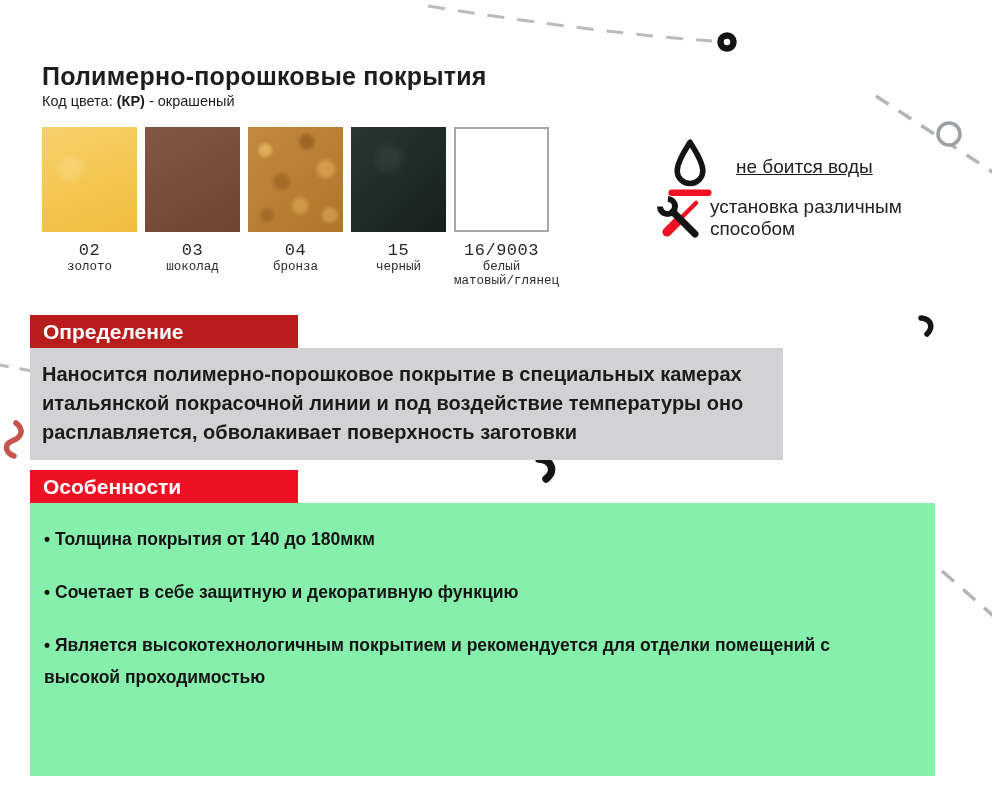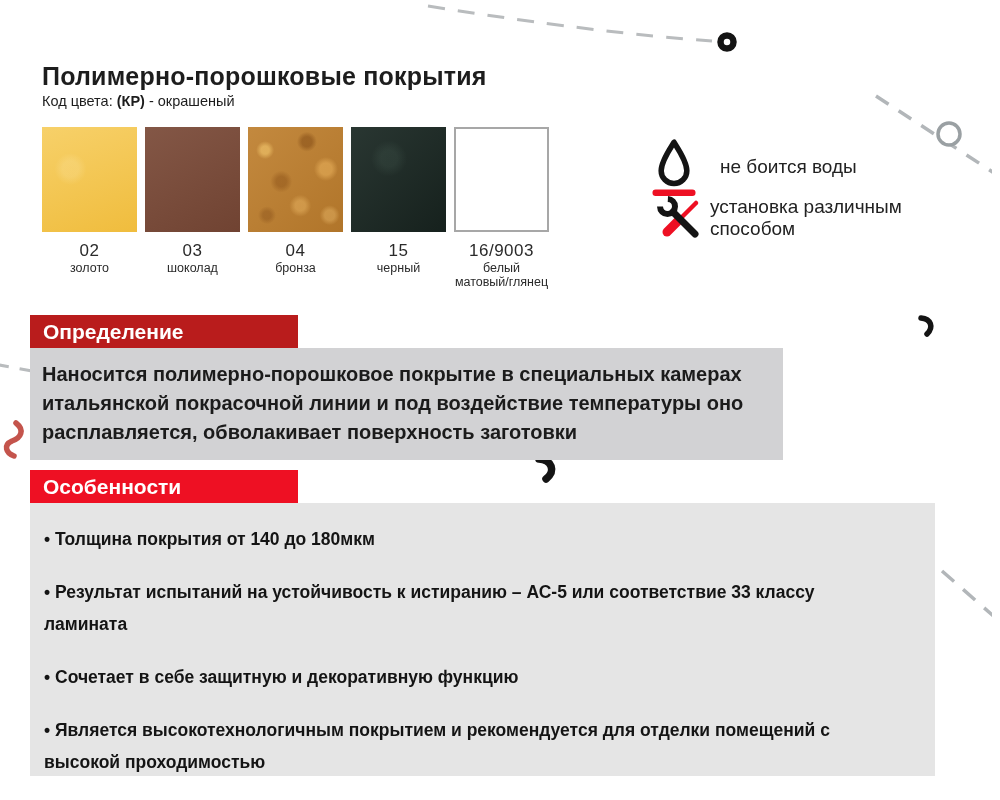--- a/index.html
+++ b/index.html
@@ -5,21 +5,21 @@
   html,body{margin:0;padding:0;background:#fff;}
   .canvas{position:relative;width:992px;height:800px;background:#fff;overflow:hidden;
           font-family:"Liberation Sans","DejaVu Sans",sans-serif;color:#1c1c1c;}
   .decor{position:absolute;left:0;top:0;width:1000px;height:800px;pointer-events:none;}
 
   .page-title{position:absolute;left:42px;top:62px;margin:0;font-size:25px;font-weight:800;
               letter-spacing:.2px;color:#1d1d1d;}
   .subtitle{position:absolute;left:42px;top:93px;margin:0;font-size:14.5px;color:#1d1d1d;}
   .subtitle b{font-weight:700;}
 
-  .swatch-row{position:absolute;left:42px;top:127px;display:flex;gap:8px;}
+  .swatch-row{position:absolute;left:42px;top:127px;display:flex;gap:8px;font-family:Liberation Mono, monospace;}
   .swatch{width:95px;text-align:center;}
   .swatch-box{width:95px;height:105px;box-sizing:border-box;}
   .swatch-code{margin-top:9px;font-size:17px;letter-spacing:.5px;color:#2a2a2a;}
   .swatch-name{font-size:12.5px;line-height:1.15;color:#2a2a2a;}
   .nowrap{white-space:nowrap;}
   .tex-gold{background-image:linear-gradient(160deg,rgba(255,255,255,.20),rgba(216,150,30,.18)),
             radial-gradient(circle at 30% 40%,rgba(255,235,170,.25) 0 8px,rgba(255,235,170,0) 16px);}
   .tex-choc{background-image:linear-gradient(150deg,rgba(255,255,255,.07),rgba(40,15,5,.12));}
   .tex-bronze{background-image:
       radial-gradient(circle at 18% 22%,rgba(255,214,120,.50) 0 4px,rgba(255,214,120,0) 9px),
@@ -27,21 +27,21 @@
       radial-gradient(circle at 82% 40%,rgba(255,200,110,.40) 0 6px,rgba(255,200,110,0) 12px),
       radial-gradient(circle at 35% 52%,rgba(130,72,18,.40) 0 5px,rgba(130,72,18,0) 11px),
       radial-gradient(circle at 55% 75%,rgba(255,205,120,.35) 0 5px,rgba(255,205,120,0) 11px),
       radial-gradient(circle at 20% 84%,rgba(125,70,20,.35) 0 4px,rgba(125,70,20,0) 9px),
       radial-gradient(circle at 86% 84%,rgba(255,210,130,.32) 0 5px,rgba(255,210,130,0) 10px),
       linear-gradient(135deg,rgba(255,255,255,.08),rgba(60,30,5,.10));}
   .tex-black{background-image:linear-gradient(135deg,rgba(255,255,255,.06),rgba(0,0,0,.22)),
       radial-gradient(circle at 40% 30%,rgba(90,120,105,.18) 0 8px,rgba(90,120,105,0) 18px);}
 
   .feature-row{position:absolute;display:flex;align-items:center;}
-  .feature-water{left:652px;top:136px;}
+  .feature-water{left:668px;top:136px;text-decoration:underline;}
   .feature-install{left:654px;top:194px;}
   .feature-label{font-size:19px;color:#222;}
   .feature-water .feature-label{margin-left:24px;}
   .feature-install .feature-label{margin-left:6px;width:240px;line-height:1.15;}
 
   .section-heading{position:absolute;left:30px;width:255px;height:33px;line-height:33px;
       padding-left:13px;box-sizing:content-box;color:#fff;font-size:21px;font-weight:700;}
   .heading-definition{top:315px;}
   .heading-features{top:470px;}
 
@@ -117,22 +117,21 @@
       <circle cx="12.5" cy="12.5" r="7.5" fill="none" stroke="#141414" stroke-width="6" stroke-dasharray="23.5 12"></circle>
       <line x1="18" y1="18" x2="40" y2="40" stroke="#141414" stroke-width="7" stroke-linecap="round"></line>
     </svg>
     <span class="feature-label">установка различным способом</span>
   </div>
 
   <div class="section-heading heading-definition" style="background-color: #b91c1c;">Определение</div>
   <div class="panel panel-definition" style="background-color: rgb(210, 210, 212);">Наносится полимерно-порошковое покрытие в специальных камерах итальянской покрасочной линии и под воздействие температуры оно расплавляется, обволакивает поверхность заготовки</div>
 
   <div class="section-heading heading-features" style="background-color: rgb(238, 16, 35);">Особенности</div>
-  <div class="panel panel-features" style="background-color: #e5e5e5;">
+  <div class="panel panel-features" style="background-color: #86efac;">
     <ul class="feature-list">
       <li>Толщина покрытия от 140 до 180мкм</li>
-      <li>Результат испытаний на устойчивость к истиранию – АС-5 или соответствие 33 классу ламината</li>
       <li>Сочетает в себе защитную и декоративную функцию</li>
       <li>Является высокотехнологичным покрытием и рекомендуется для отделки помещений с высокой проходимостью</li>
     </ul>
   </div>
 
 </div>
 
 </body></html>

